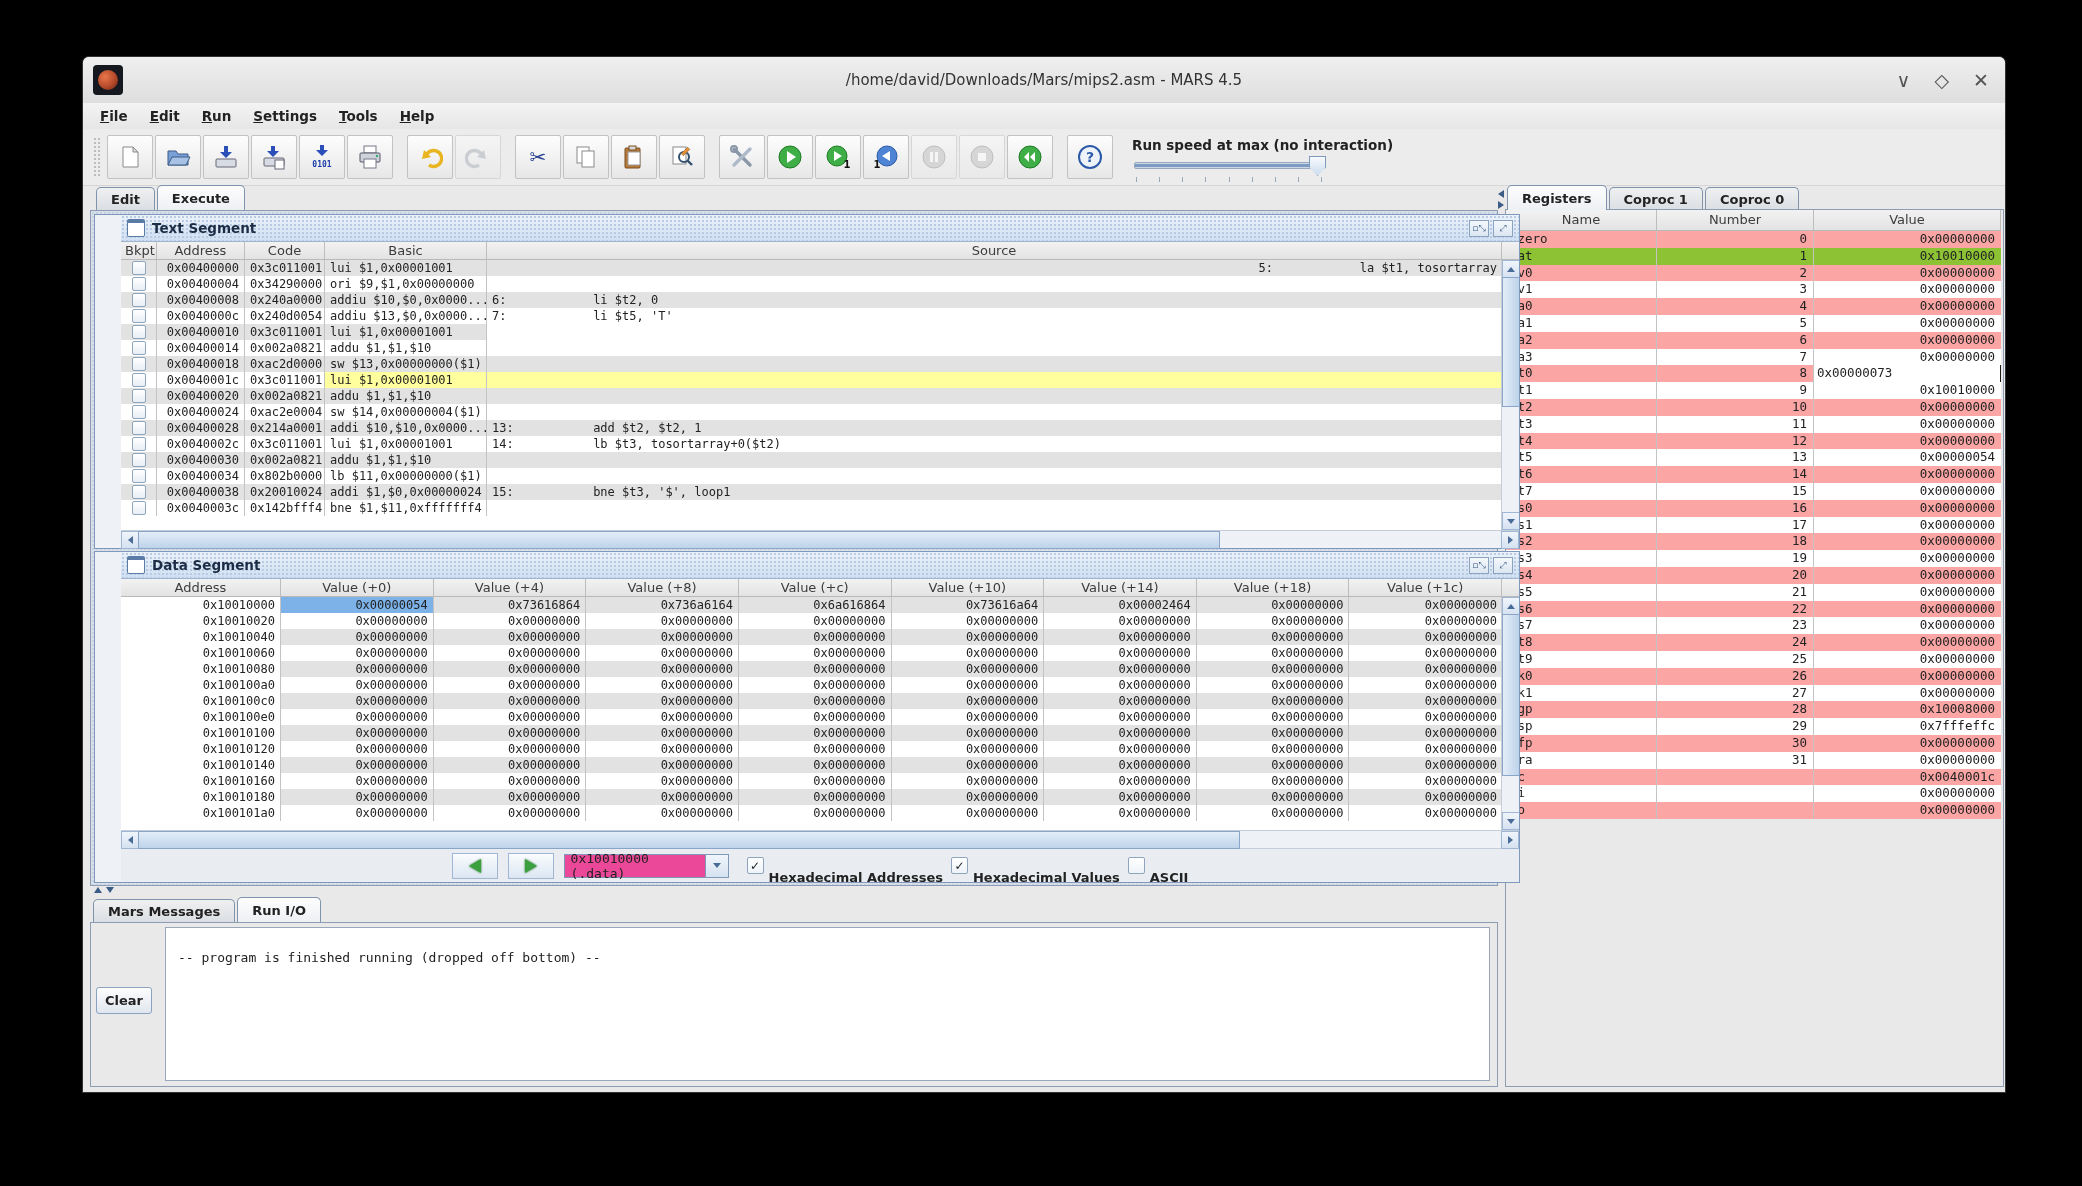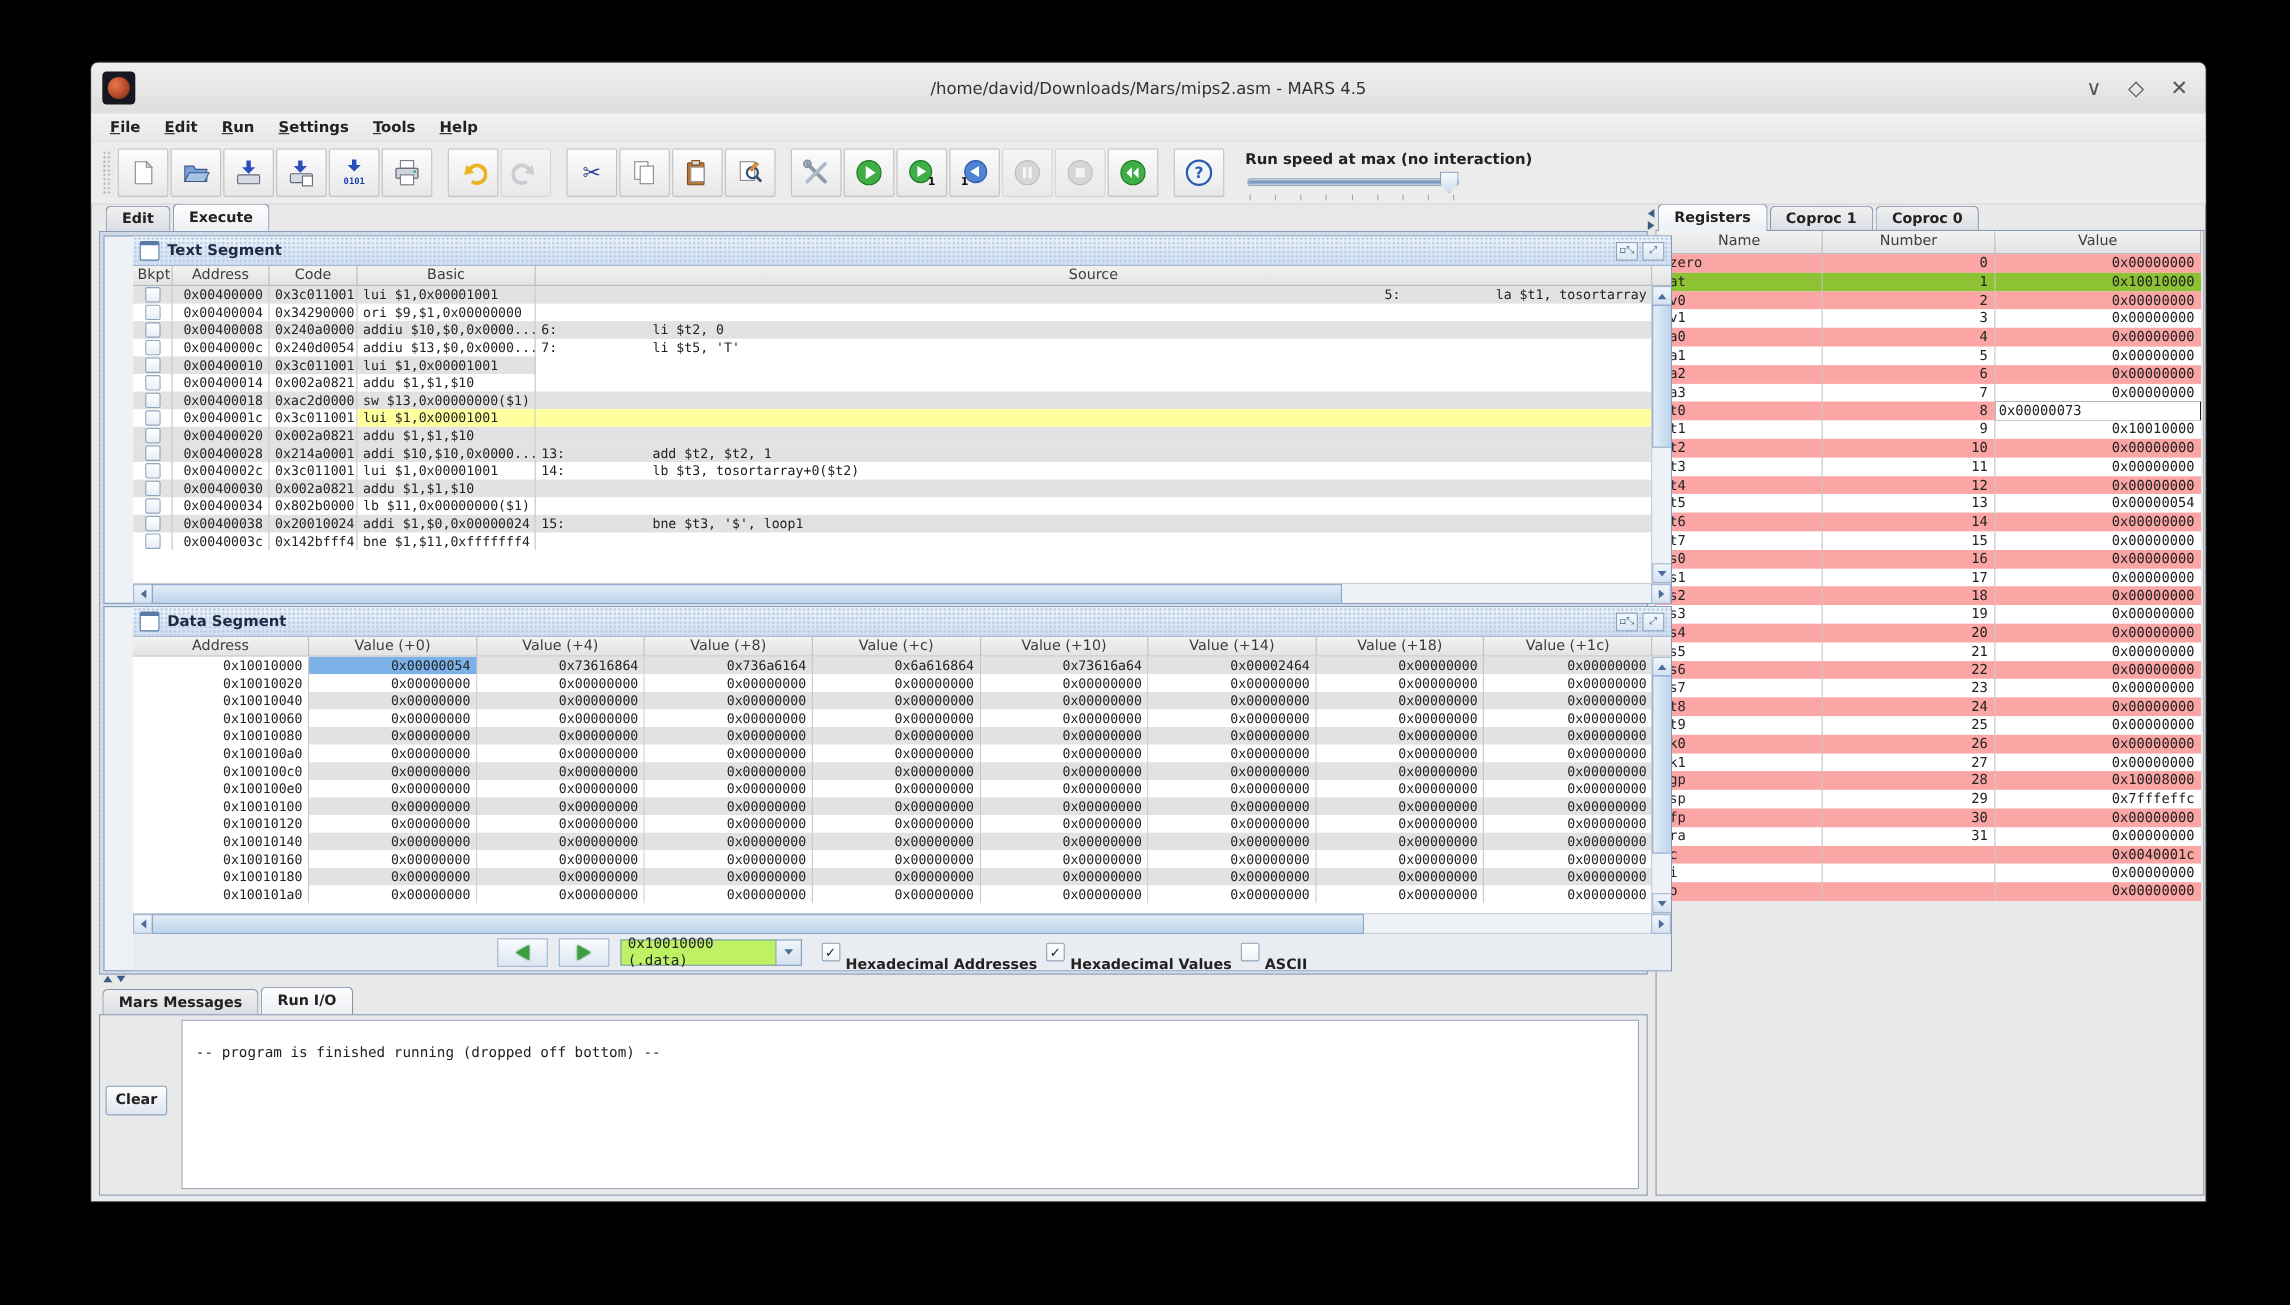--- a/index.html
+++ b/index.html
@@ -91,21 +91,21 @@
   
   .ds-controls{height:33px;flex:none;background:#e9ecf1;border-top:1px solid #c5cdd8;display:flex;align-items:center;
                justify-content:center;gap:10px;}
   .navbtn{width:44px;height:24px;border:1px solid #9fb6d4;background:linear-gradient(#fafcfe,#dce6f2);
           display:flex;align-items:center;justify-content:center;}
   .tri-left{width:0;height:0;border-top:7px solid transparent;border-bottom:7px solid transparent;border-right:12px solid #3aa03e;
             filter:drop-shadow(0 0 1px #1c6b20);}
   .tri-right{width:0;height:0;border-top:7px solid transparent;border-bottom:7px solid transparent;border-left:12px solid #3aa03e;
             filter:drop-shadow(0 0 1px #1c6b20);}
   .combo{display:flex;height:24px;}
-  .combo .cfield{width:128px;background:#bef264;border:1px solid #7f9ab8;font-size:13px;display:flex;align-items:center;
+  .combo .cfield{width:128px;background:#ec4899;border:1px solid #7f9ab8;font-size:13px;display:flex;align-items:center;
                  padding:0 6px;font-family:"DejaVu Sans Mono","Liberation Mono",monospace;}
   .combo .cbtn{width:22px;border:1px solid #7f9ab8;border-left:none;background:linear-gradient(#f0f5fb,#d6e2f1);
                display:flex;align-items:center;justify-content:center;}
   .chk{display:flex;align-items:center;gap:5px;margin-left:8px;}
   .chk .box{width:15px;height:15px;border:1px solid #8fa5bd;border-radius:2px;background:linear-gradient(#ffffff,#eef3f9);
             display:flex;align-items:center;justify-content:center;font-size:12px;font-weight:bold;color:#222;line-height:1;}
   .chk .lbl{font-weight:bold;font-size:13px;margin-top:23px;}
   
   .hsplit{position:absolute;left:7px;top:828px;width:1407px;height:10px;display:flex;align-items:center;gap:4px;padding-left:4px;}
   .vsplit{position:absolute;left:1414px;top:129px;width:7px;bottom:8px;display:flex;flex-direction:column;align-items:center;
@@ -440,20 +440,27 @@
                 <div class="c yellow">lui $1,0x00001001</div>
                 <div class="c yellow" style="border-right: none;"></div>
               </div>
               <div class="trow stripe" style="grid-template-columns: 36px 88px 80px 162px 1fr;">
                 <div class="bk c" style="padding: 0px;"><i></i></div>
                 <div class="c num">0x00400020</div>
                 <div class="c num">0x002a0821</div>
                 <div class="c">addu $1,$1,$10</div>
                 <div class="c" style="border-right: none;"></div>
               </div>
+              <div class="trow" style="grid-template-columns: 36px 88px 80px 162px 1fr;">
+                <div class="bk c" style="padding: 0px;"><i></i></div>
+                <div class="c num">0x00400024</div>
+                <div class="c num">0xac2e0004</div>
+                <div class="c">sw $14,0x00000004($1)</div>
+                <div class="c" style="border-right: none;"></div>
+              </div>
               <div class="trow stripe" style="grid-template-columns: 36px 88px 80px 162px 1fr;">
                 <div class="bk c" style="padding: 0px;"><i></i></div>
                 <div class="c num">0x00400028</div>
                 <div class="c num">0x214a0001</div>
                 <div class="c">addi $10,$10,0x0000...</div>
                 <div class="c" style="border-right: none;">13:           add $t2, $t2, 1</div>
               </div>
               <div class="trow" style="grid-template-columns: 36px 88px 80px 162px 1fr;">
                 <div class="bk c" style="padding: 0px;"><i></i></div>
                 <div class="c num">0x0040002c</div>

